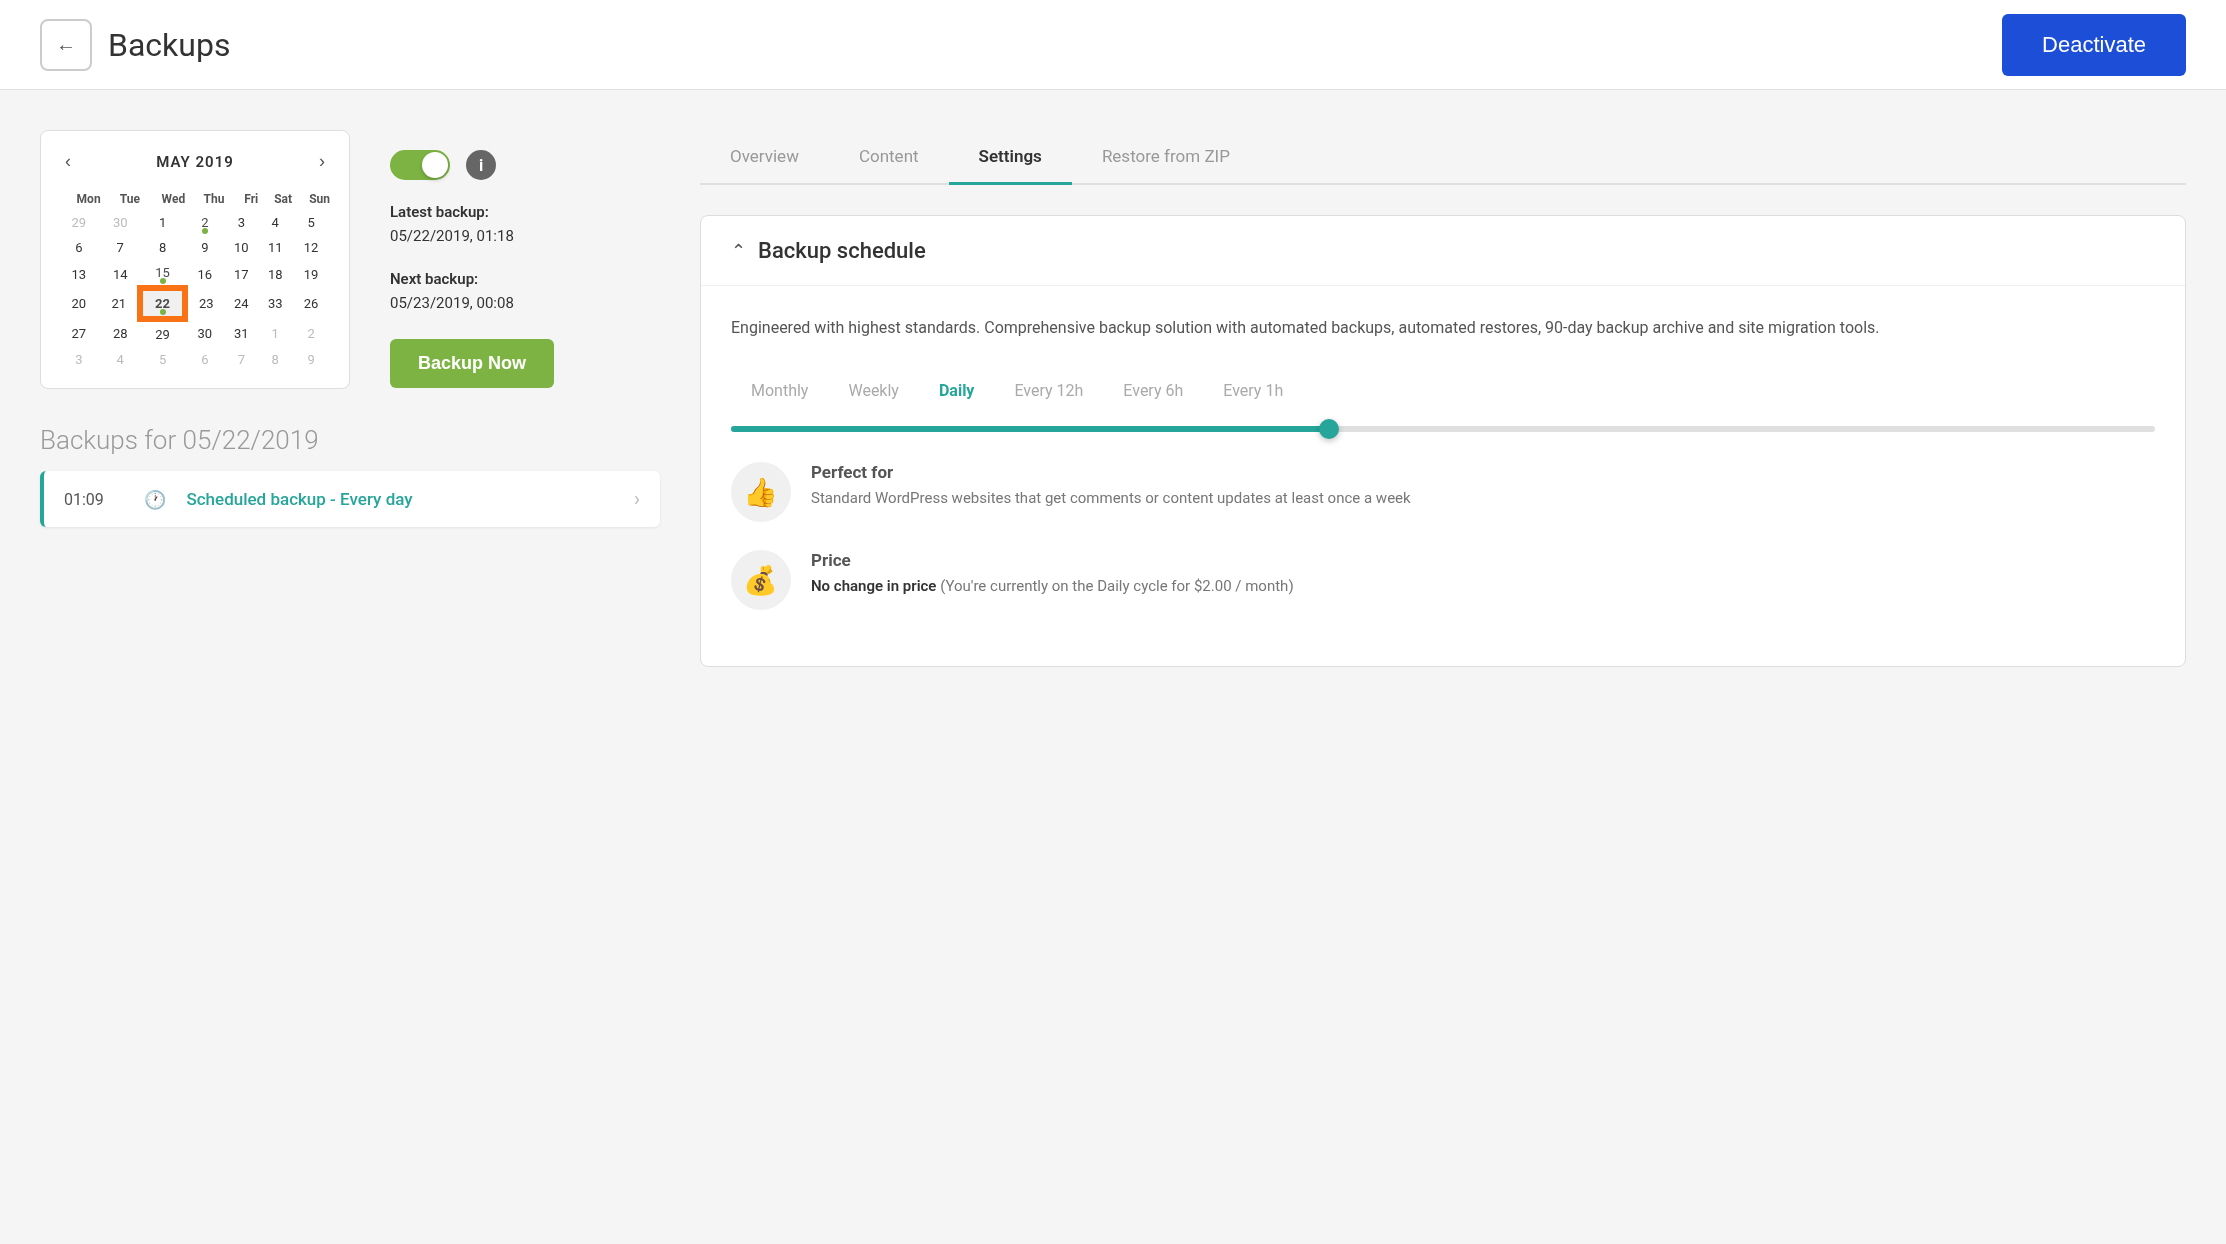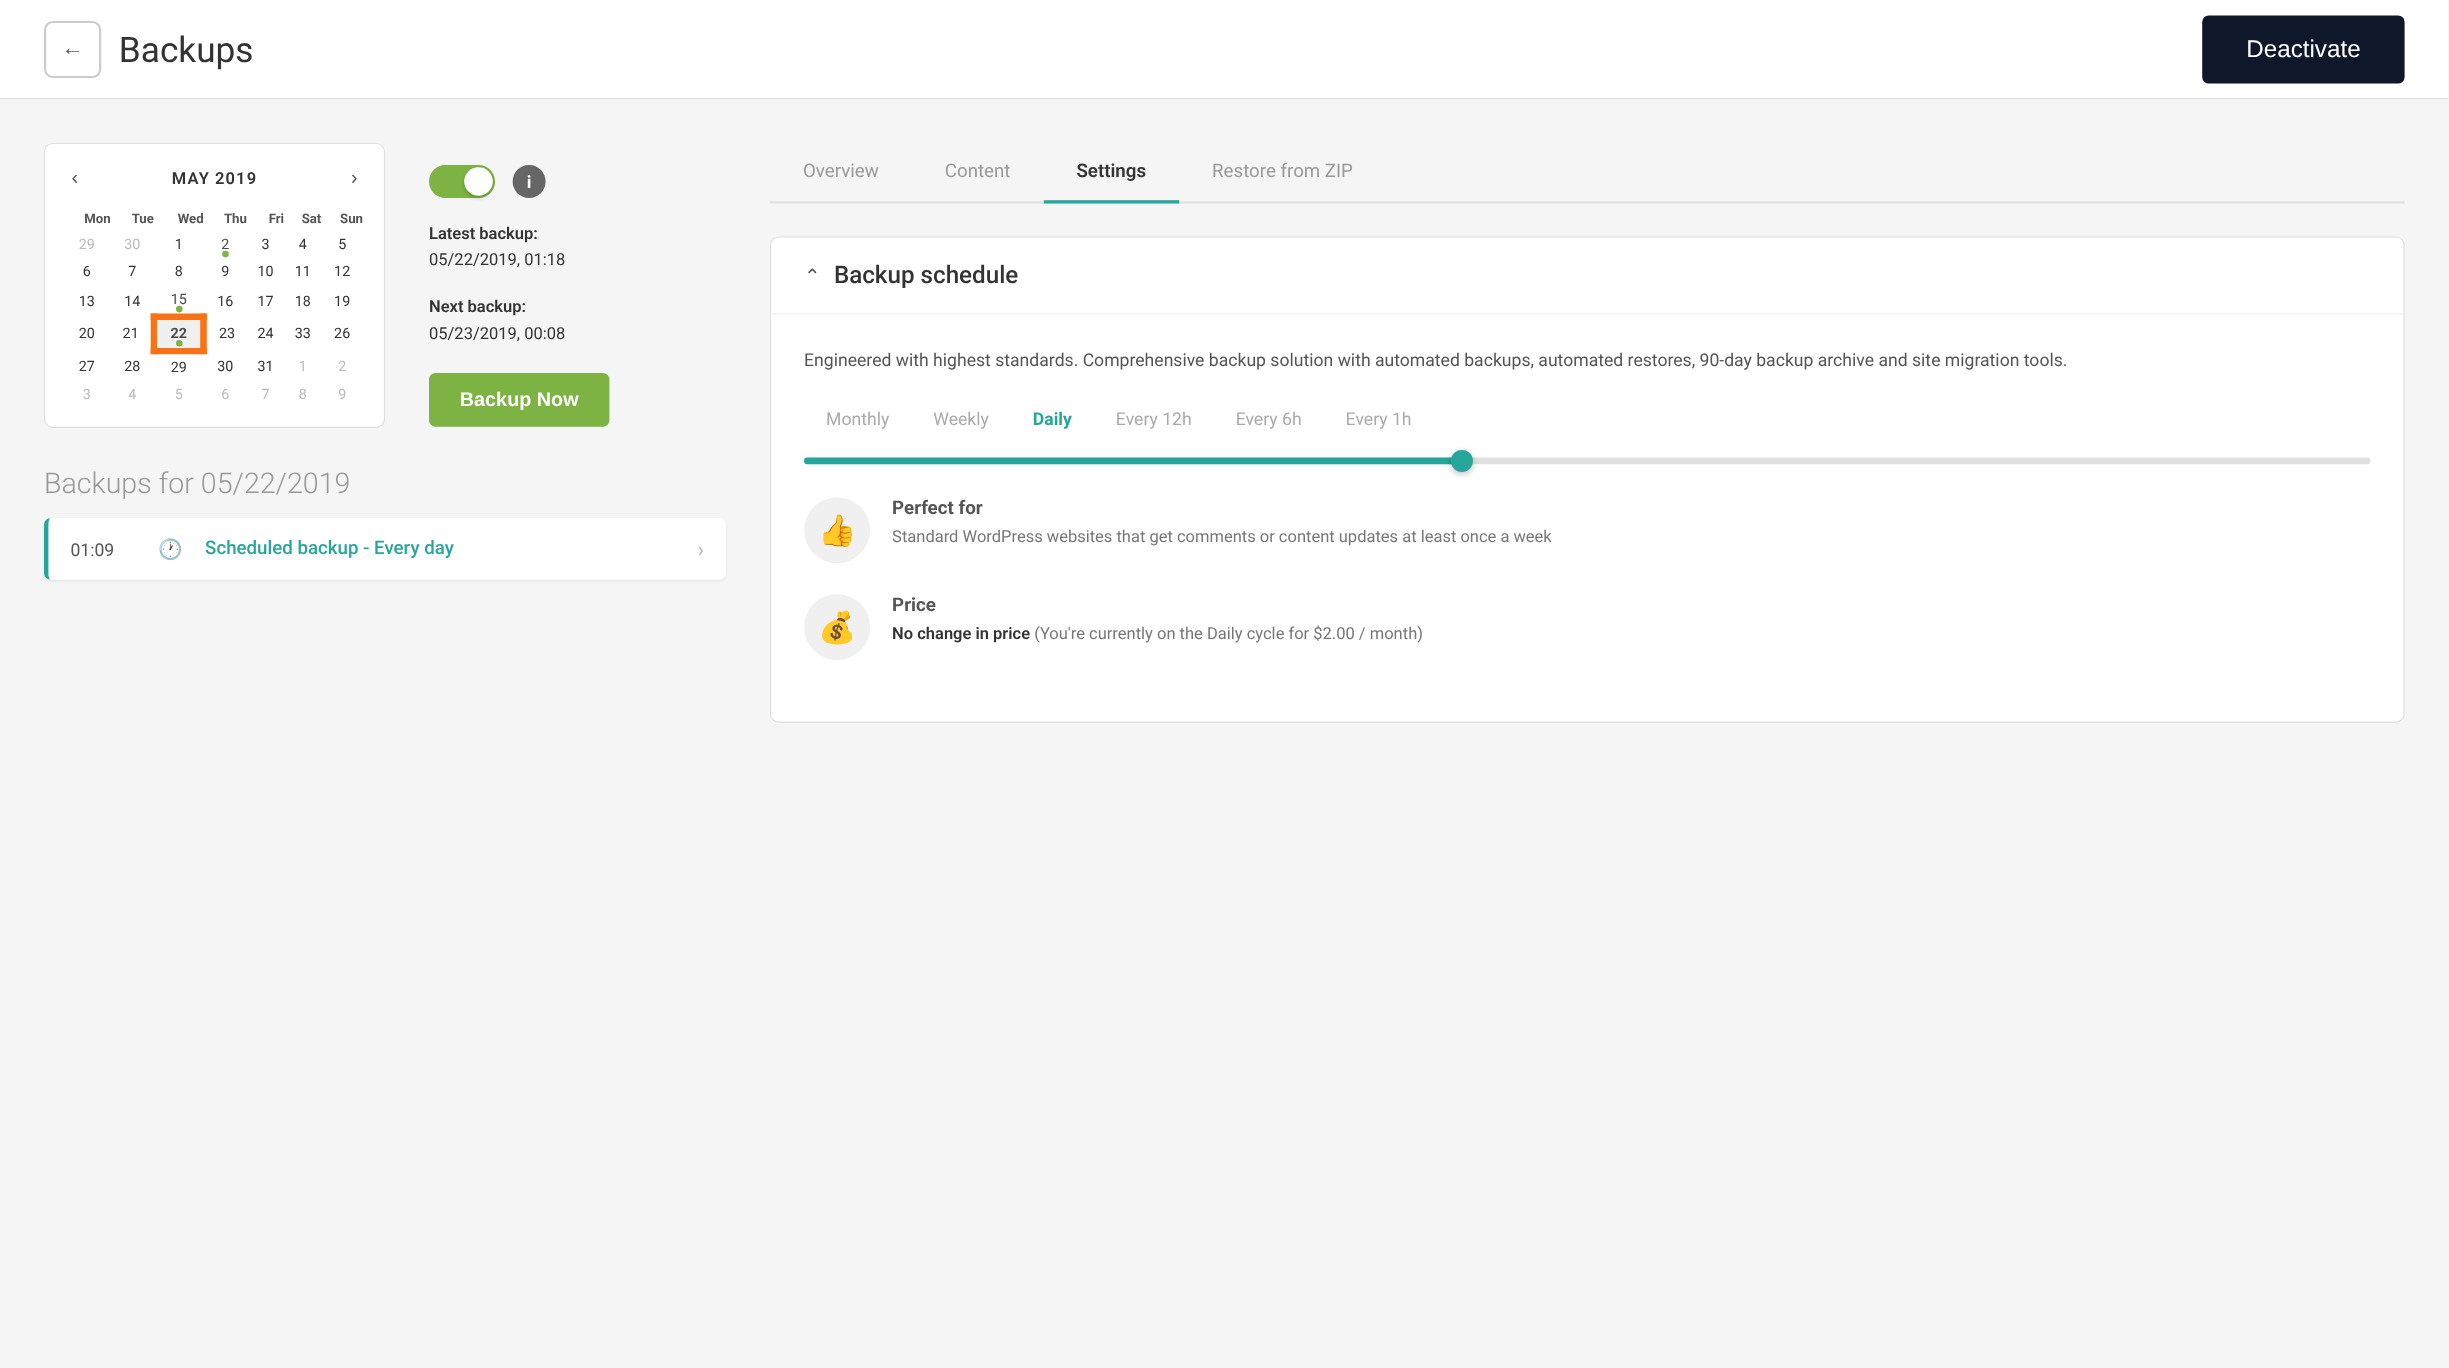--- a/index.html
+++ b/index.html
@@ -37,21 +37,21 @@
       justify-content: center;
       font-size: 20px;
       color: #555;
     }
     .page-title {
       font-size: 32px;
       font-weight: 400;
       color: #333;
     }
     .deactivate-btn {
-      background: #0f172a;
+      background: #1d4ed8;
       color: #fff;
       border: none;
       border-radius: 6px;
       padding: 18px 40px;
       font-size: 22px;
       cursor: pointer;
       font-weight: 500;
     }
 
     
@@ -298,21 +298,21 @@
       font-weight: 500;
       color: #333;
     }
     .settings-card-body {
       padding: 28px 30px;
     }
     .settings-desc {
       font-size: 16px;
       color: #555;
       line-height: 1.7;
-      margin-bottom: 20px;
+      margin-bottom: 30px;
     }
 
     
     .freq-tabs {
       display: flex;
       gap: 0;
       margin-bottom: 16px;
     }
     .freq-tab {
       padding: 10px 20px;

